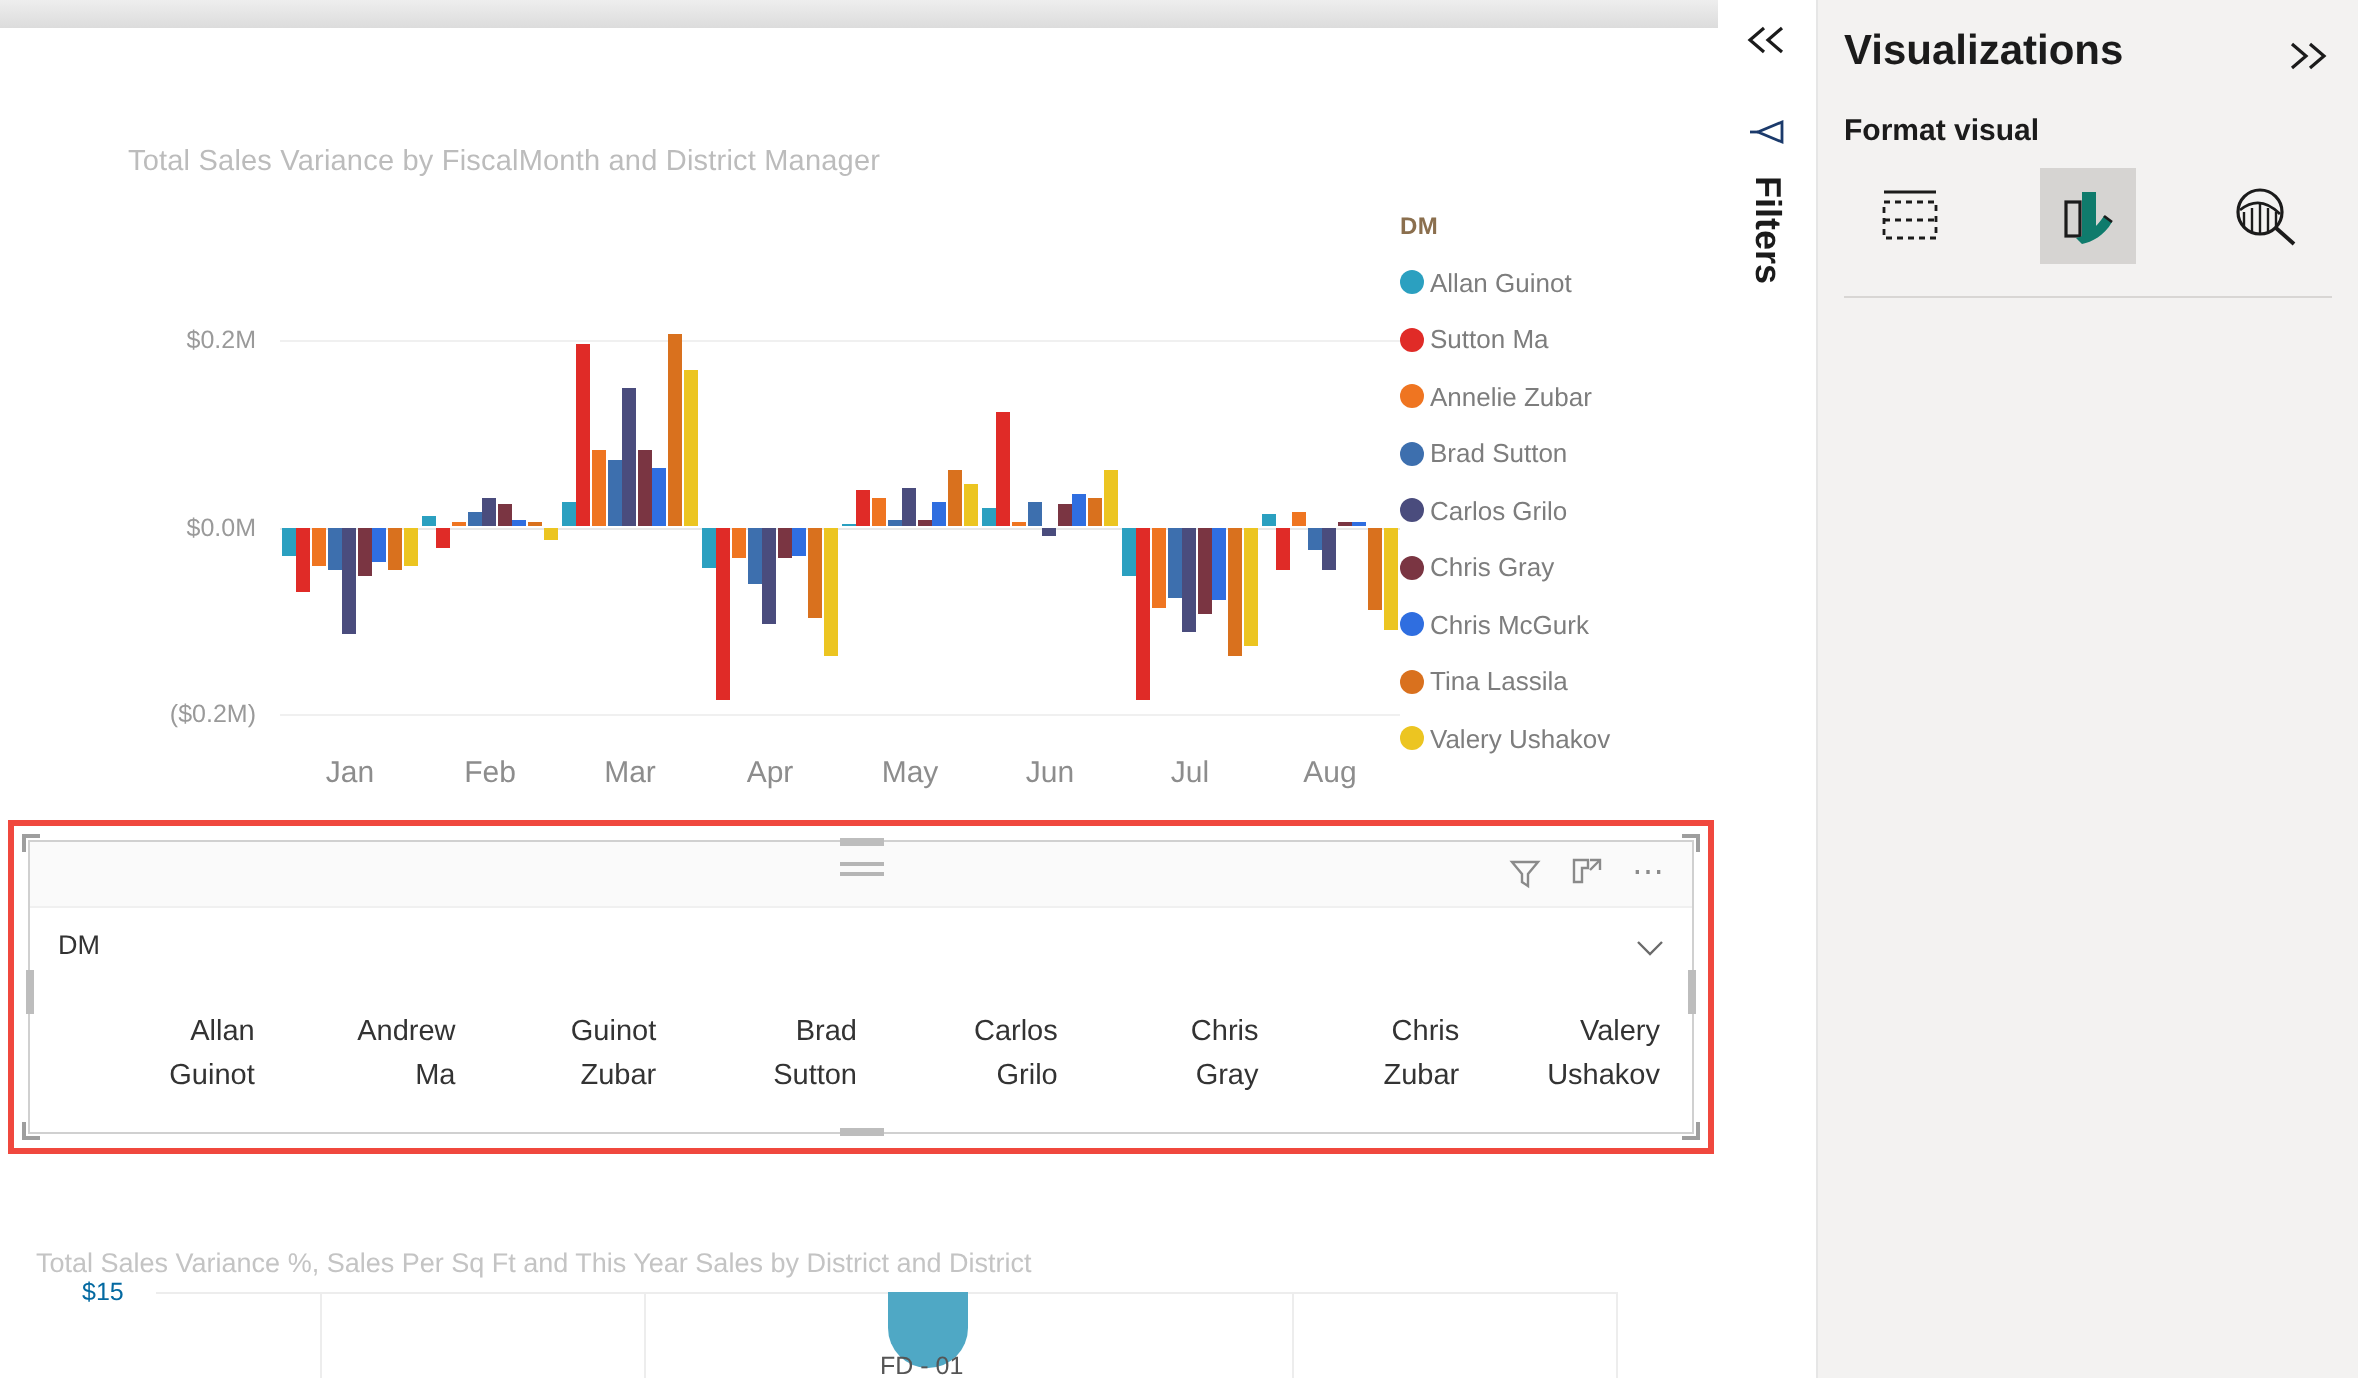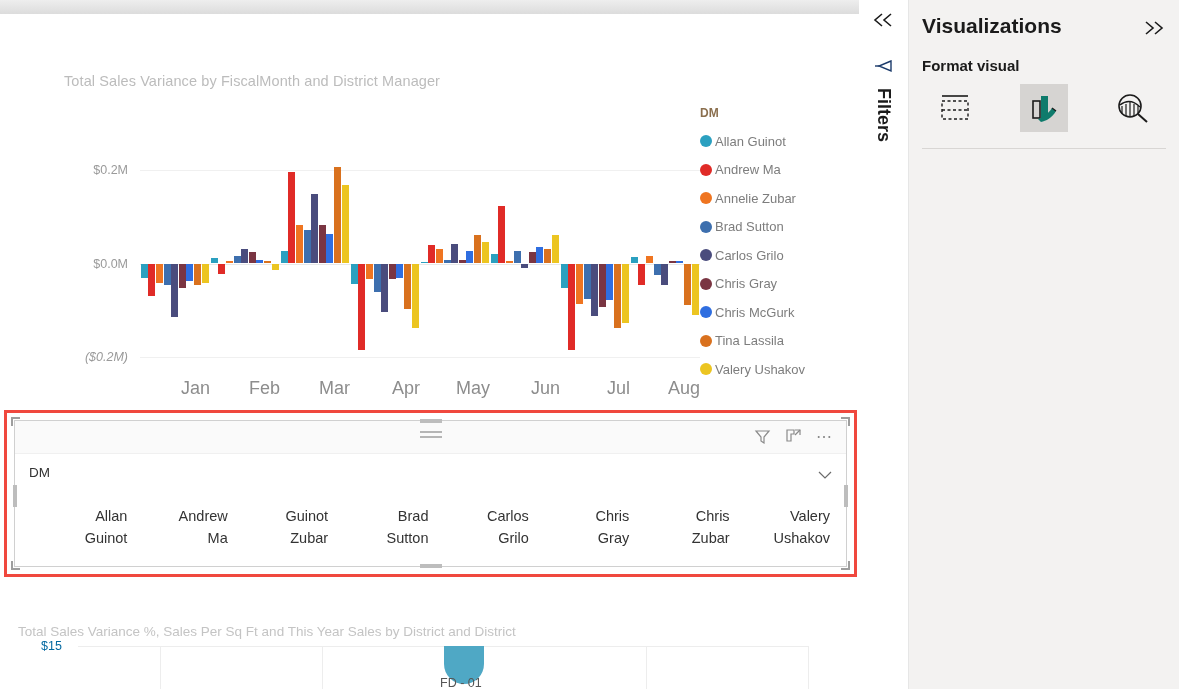--- a/index.html
+++ b/index.html
@@ -33,21 +33,21 @@
     position: absolute; right: 100%; margin-right: 12px;
     font-size: 12.5px; color: #9a9a9a; white-space: nowrap; transform: translateY(-50%);
   }
   .gridline { position: absolute; left: 0; width: 560px; height: 1px; background: #f0f0f0; }
   .zeroline { position: absolute; left: 0; width: 560px; height: 1px; background: #e8e8e8; }
   .xaxis-row {
     position: absolute; left: 140px; top: 364px; width: 560px;
     display: flex;
   }
   .xtick {
-    flex: 1 1 0; text-align: right; font-size: 18px; color: #8d8d8d;
+    flex: 1 1 0; text-align: center; font-size: 15px; color: #8d8d8d;
   }
   .bar { position: absolute; width: 7px; }
 
   
   .legend { position: absolute; left: 700px; top: 92px; width: 150px; }
   .legend-title { font-size: 12px; color: #8b6f4e; font-weight: bold; margin-bottom: 7px; letter-spacing:.2px;}
   .legend-item { display: flex; align-items: center; height: 28.5px; }
   .legend-dot { width: 12px; height: 12px; border-radius: 50%; flex: 0 0 auto; }
   .legend-label { font-size: 13px; color: #7d7d7d; margin-left: 3px; white-space: nowrap; }
 
@@ -157,21 +157,21 @@
 
     <div class="chart-visual">
       <div class="chart-title">Total Sales Variance by FiscalMonth and District Manager</div>
 
       <div class="plot" id="plot">
           <div class="gridline" style="top: 14.0217px;"></div>
           <div class="ytick" style="top: 14.0217px;">$0.2M</div>
           <div class="zeroline" style="top: 107.5px;"></div>
           <div class="ytick" style="top: 107.5px;">$0.0M</div>
           <div class="gridline" style="top: 200.978px;"></div>
-          <div class="ytick" style="top: 200.978px; font-style: italic;">($0.2M)</div>
+          <div class="ytick" style="top: 200.978px;">($0.2M)</div>
           <div class="bar" style="left: 0.8px; background: rgb(43, 160, 192); top: 107.5px; height: 14.0217px;"></div>
           <div class="bar" style="left: 8.4px; background: rgb(224, 43, 39); top: 107.5px; height: 32.7174px;"></div>
           <div class="bar" style="left: 16px; background: rgb(239, 117, 33); top: 107.5px; height: 19.163px;"></div>
           <div class="bar" style="left: 23.6px; background: rgb(61, 111, 174); top: 107.5px; height: 21.9674px;"></div>
           <div class="bar" style="left: 31.2px; background: rgb(74, 76, 125); top: 107.5px; height: 53.75px;"></div>
           <div class="bar" style="left: 38.8px; background: rgb(122, 53, 66); top: 107.5px; height: 24.7717px;"></div>
           <div class="bar" style="left: 46.4px; background: rgb(47, 110, 224); top: 107.5px; height: 17.2935px;"></div>
           <div class="bar" style="left: 54px; background: rgb(217, 113, 30); top: 107.5px; height: 21.9674px;"></div>
           <div class="bar" style="left: 61.6px; background: rgb(236, 197, 33); top: 107.5px; height: 19.6304px;"></div>
           <div class="bar" style="left: 70.8px; background: rgb(43, 160, 192); top: 102.359px; height: 5.1413px;"></div>
@@ -252,21 +252,21 @@
 
       <div class="legend">
         <div class="legend-title">DM</div>
         <div id="legend-items">
             <div class="legend-item">
               <span class="legend-dot" style="background: rgb(43, 160, 192);"></span>
               <span class="legend-label">Allan Guinot</span>
             </div>
             <div class="legend-item">
               <span class="legend-dot" style="background: rgb(224, 43, 39);"></span>
-              <span class="legend-label">Andrew Ma</span>
+              <span class="legend-label">Sutton Ma</span>
             </div>
             <div class="legend-item">
               <span class="legend-dot" style="background: rgb(239, 117, 33);"></span>
               <span class="legend-label">Annelie Zubar</span>
             </div>
             <div class="legend-item">
               <span class="legend-dot" style="background: rgb(61, 111, 174);"></span>
               <span class="legend-label">Brad Sutton</span>
             </div>
             <div class="legend-item">

